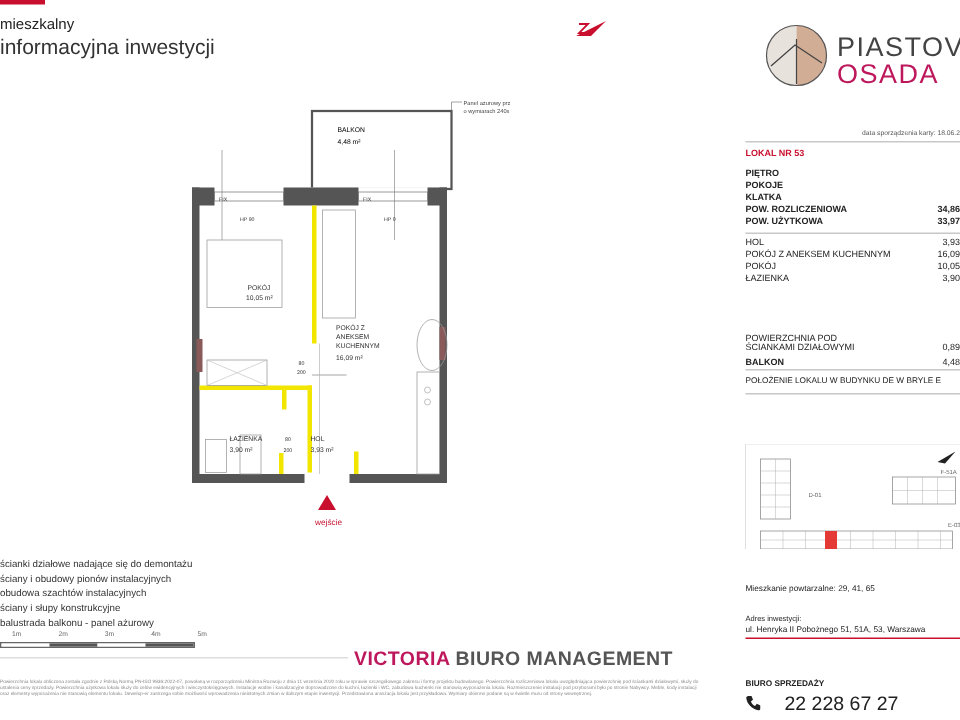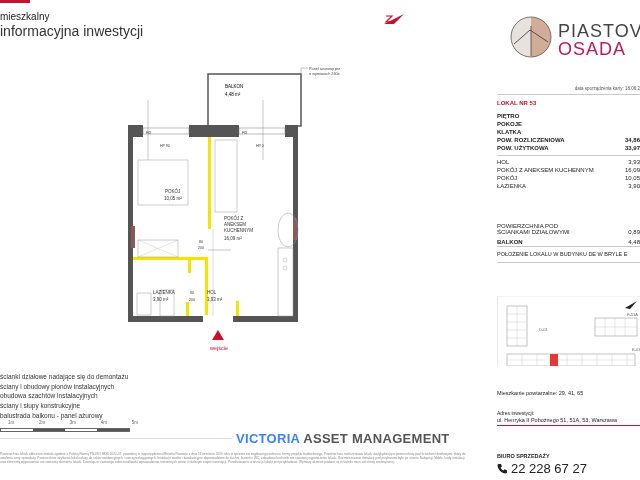--- a/index.html
+++ b/index.html
@@ -20,28 +20,28 @@
   .specs .row, .rooms .row { display:flex; justify-content:space-between; height:8px; line-height:8px; }
   .rooms { left:497px; top:158px; width:143px; font-size:6px; }
   .extra { left:497px; top:223px; width:143px; font-size:6px; }
   .extra .row { display:flex; justify-content:space-between; }
   .location-label { left:497px; top:251px; font-size:5.5px; }
   .site-map { left:497px; top:296px; width:143px; height:70px; border-left:1px solid #bbb; border-top:1px solid #ddd; }
   .repeat { left:497px; top:390px; font-size:5.5px; }
   .addr-label { left:497px; top:410px; font-size:5px; }
   .addr { left:497px; top:417px; font-size:5.5px; width:143px; padding-bottom:2px; border-bottom:1px solid #c8102e; }
   .sales-label { left:497px; top:453px; font-size:5.5px; font-weight:bold; }
-  .phone { left:497px; top:461px; font-size:13px; color:#222; display:flex; align-items:center; gap:4px; }
+  .phone { left:497px; top:461px; font-size:13px; color:#222; display:flex; align-items:center; gap:16px; }
   .legend { left:0; top:372px; font-size:6.5px; line-height:9.7px; color:#333; }
   .scale-labels { left:8px; top:420px; width:130px; display:flex; justify-content:space-between; font-size:4.5px; color:#666; }
   .scale-bar { left:0; top:428px; width:130px; height:4px; display:flex; border:1px solid #666; }
   .scale-bar div { flex:1; }
   .vam-line { left:0; top:438px; width:232px; height:1px; background:#ddd; }
   .vam { left:236px; top:431px; font-size:13px; font-weight:bold; letter-spacing:0.3px; color:#555; white-space:nowrap; }
-  .vam .red { color:#3b82f6; }
+  .vam .red { color:#be185d; }
   .disclaimer { left:0; top:452px; width:470px; font-size:3.2px; line-height:4.2px; color:#888; }
   .plan-text { font-size:4.5px; color:#333; }
   .entry-label { font-size:5.5px; color:#c8102e; }
 </style>
 </head>
 <body>
 
 <div class="page">
   <div class="abs redbar"></div>
   <div class="abs title">mieszkalny</div>
@@ -241,15 +241,15 @@
     <span>5m</span>
   </div>
   <div class="abs scale-bar">
     <div style="background:#fff"></div>
       <div style="background:#555"></div>
       <div style="background:#fff"></div>
       <div style="background:#555"></div>
   </div>
 
   <div class="abs vam-line"></div>
-  <div class="abs vam"><span class="red">VICTORIA</span><span> ASSET MANAGEMENT</span></div>
+  <div class="abs vam"><span class="red">VICTORIA</span><span> BIURO MANAGEMENT</span></div>
   <div class="abs disclaimer">Powierzchnia lokalu obliczona została zgodnie z Polską Normą PN-ISO 9836:2022-07, powołaną w rozporządzeniu Ministra Rozwoju z dnia 11 września 2020 roku w sprawie szczegółowego zakresu i formy projektu budowlanego. Powierzchnia rozliczeniowa lokalu uwzględniająca powierzchnię pod ściankami działowymi, służy do ustalenia ceny sprzedaży. Powierzchnia użytkowa lokalu służy do celów ewidencyjnych i wieczystoksięgowych. Instalacje wodne i kanalizacyjne doprowadzone do kuchni, łazienki i WC, zabudowa kuchenki nie stanowią wyposażenia lokalu. Rozmieszczenie instalacji pod przyborami było po stronie Nabywcy. Meble, kody instalacji oraz elementy wyposażenia nie stanowią elementu lokalu. Dewelop-er zastrzega sobie możliwość wprowadzenia nieistotnych zmian w dalszym etapie inwestycji. Przedstawiona aranżacja lokalu jest przykładowa. Wymiary okienne podane są w świetle muru od strony wewnętrznej.</div>
 </div>
 
 </body></html>

